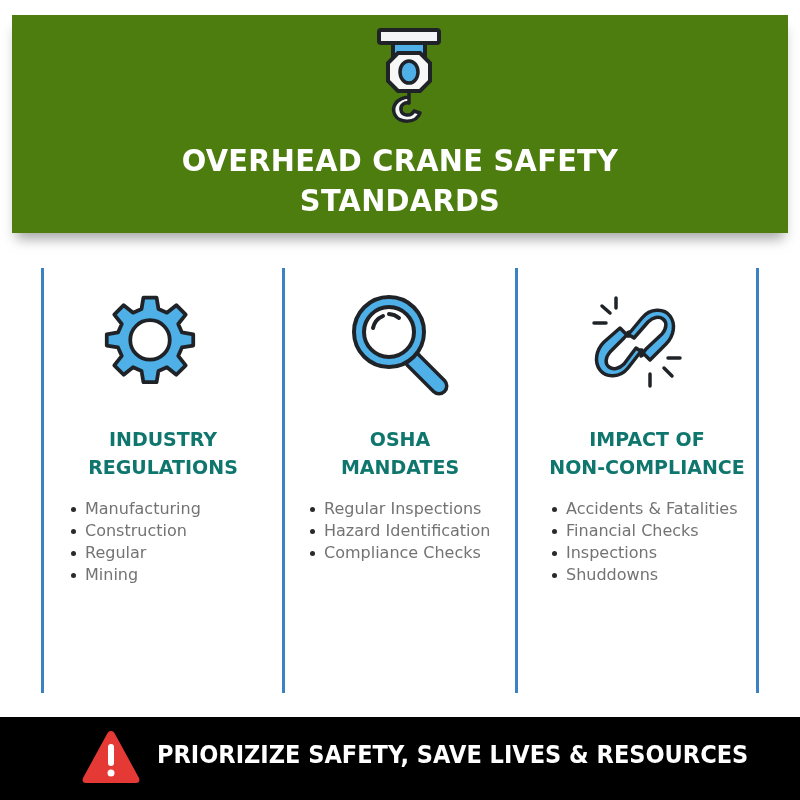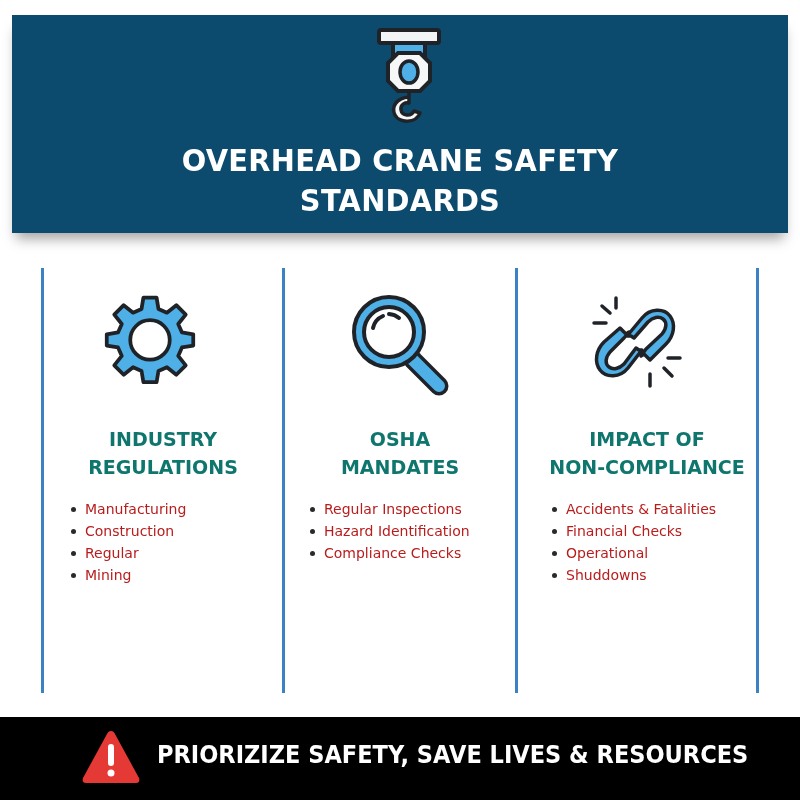--- a/index.html
+++ b/index.html
@@ -1,21 +1,21 @@
 <!DOCTYPE html>
 <html><head>
 <meta charset="utf-8">
 <style>
   * { box-sizing: border-box; margin: 0; padding: 0; }
   html, body { width: 800px; height: 800px; background: #ffffff; overflow: hidden; }
   body { position: relative; font-family: "DejaVu Sans", "Liberation Sans", sans-serif; }
 
   .header {
     position: absolute; left: 12px; top: 15px; width: 776px; height: 218px;
-    background: #0c4a6e;
+    background: #4d7c0f;
     box-shadow: 0 10px 12px -4px rgba(0,0,0,0.35);
   }
   .crane-icon { position: absolute; left: 364px; top: 12px; width: 66px; width: 66px; height: 98px; }
   .header-title {
     position: absolute; left: 0; top: 125px; width: 776px;
     text-align: center; color: #ffffff; font-weight: bold;
     font-size: 31px; line-height: 40px; letter-spacing: 0.3px;
     font-family: "DejaVu Sans", sans-serif; transform: scaleX(0.93);
   }
 
@@ -23,21 +23,21 @@
 
   .col { position: absolute; top: 268px; height: 425px; }
   .col-icon { position: absolute; top: 24px; }
   .col-title {
     position: absolute; top: 157px; left: 0; width: 100%;
     text-align: center; font-weight: bold; color: #0f766e;
     font-size: 19px; line-height: 28px;
   }
   .col-list { position: absolute; top: 230px; list-style: none; }
   .col-list li {
-    font-size: 14px; line-height: 22px; color: #b91c1c;
+    font-size: 16px; line-height: 22px; color: #737373;
     position: relative; padding-left: 15px; white-space: nowrap;
   }
   .col-list li::before {
     content: ""; position: absolute; left: 1px; top: 9px;
     width: 5px; height: 5px; border-radius: 50%; background: #2a2a2a;
   }
 
   .footer {
     position: absolute; left: 0; top: 717px; width: 800px; height: 83px;
     background: #000000;
@@ -121,21 +121,21 @@
     <path d="M37 42 L52 24 C60 14 74 14 80 22 C86 30 84 42 76 50 L60 66 L54 60 L51 62 L56 55 L72 40 C77 34 77 28 73 25 C69 22 63 23 58 28 L44 44 L41 42 Z" fill="#4fb0e8" stroke="#1f2328" stroke-width="3.5" stroke-linejoin="round"></path>
     <path d="M52 56 L38 74 C30 84 16 84 10 76 C4 68 6 56 14 48 L30 34 L36 40 L39 38 L34 44 L20 58 C15 64 15 70 19 73 C23 76 29 75 34 70 L46 54 L49 56 Z" fill="#4fb0e8" stroke="#1f2328" stroke-width="3.5" stroke-linejoin="round"></path>
   </svg>
   <div class="col-title">
     <div>IMPACT OF</div>
     <div>NON-COMPLIANCE</div>
   </div>
   <ul class="col-list" style="left:33px;">
     <li>Accidents &amp; Fatalities</li>
     <li>Financial Checks</li>
-    <li>Operational</li>
+    <li>Inspections</li>
     <li>Shuddowns</li>
   </ul>
 </div>
 
 <div class="footer">
   <svg class="warn-icon" viewBox="0 0 62 58">
     <path d="M31 3 C33 3 34 4 35 6 L59 50 C60 53 59 55 56 55 L6 55 C3 55 2 53 3 50 L27 6 C28 4 29 3 31 3 Z" fill="#e53935"></path>
     <rect x="28" y="16" width="6" height="22" rx="3" fill="#ffffff"></rect>
     <circle cx="31" cy="45" r="3.5" fill="#ffffff"></circle>
   </svg>

